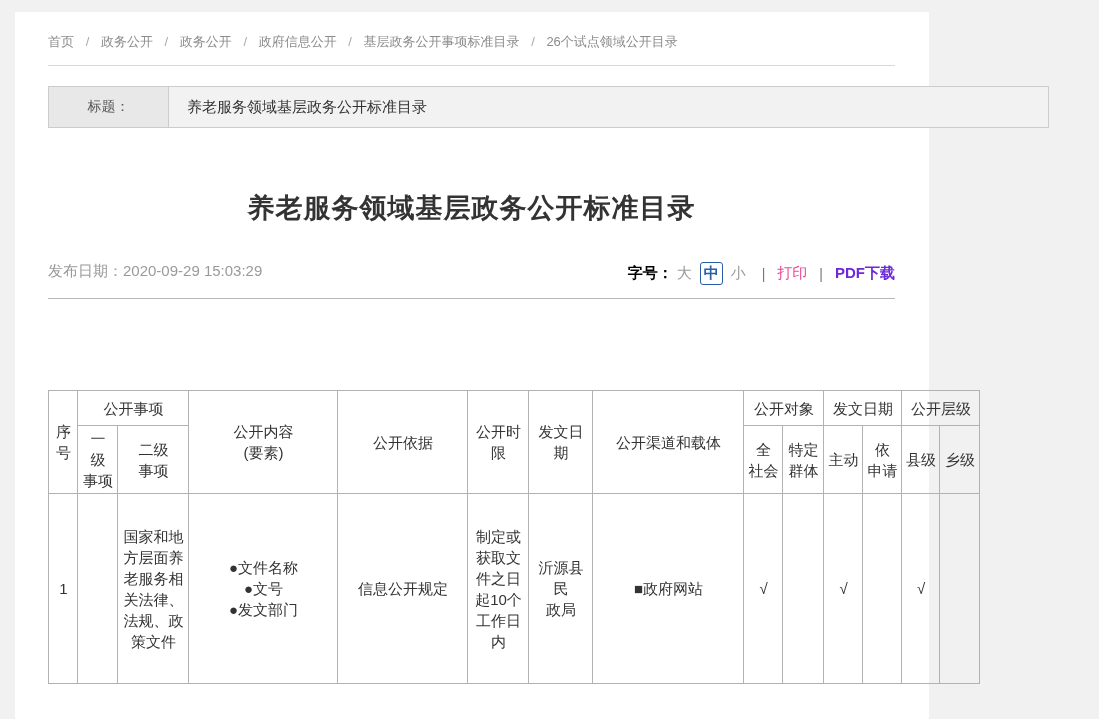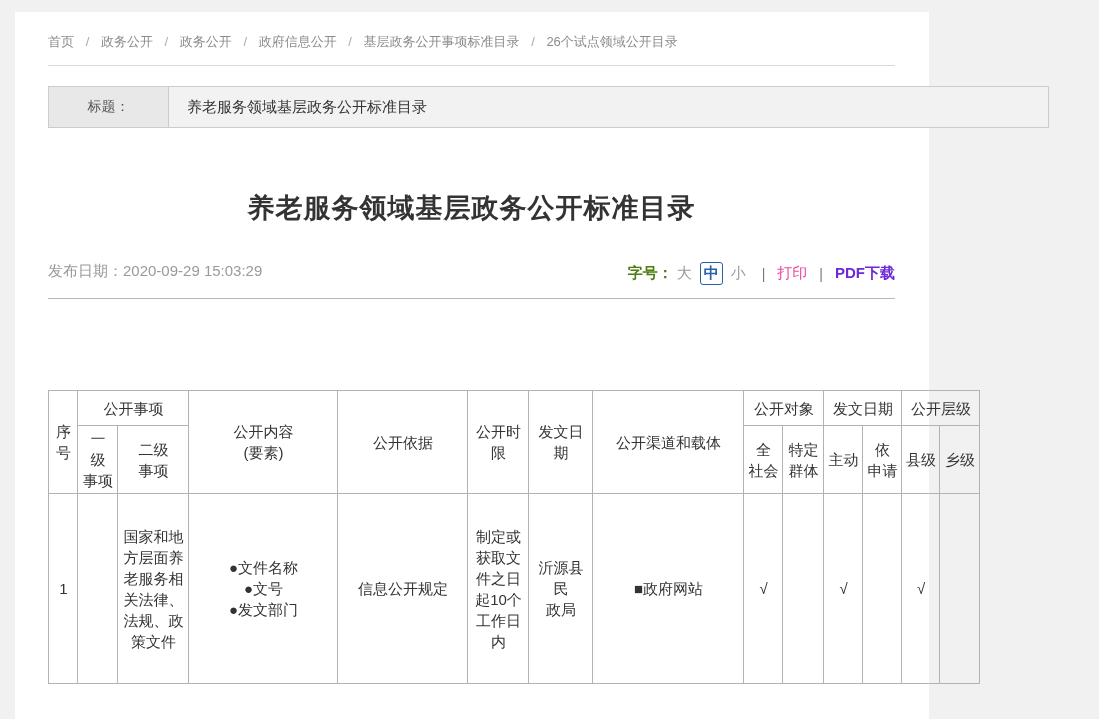--- a/index.html
+++ b/index.html
@@ -56,21 +56,21 @@
   }
   .meta-line {
     margin-top:36px;
     display:flex; justify-content:space-between; 
     padding-bottom:13px;
     border-bottom:1px solid #b7b7b7;
     font-size:15px;
   }
   .pub-date { color:#9a9a9a; font-size:15px; }
   .tools { display:flex; align-items:center; color:#999; }
-  .tools .fs-label { color:#4d7c0f; font-weight:bold; }
+  .tools .fs-label { color:#000000; font-weight:bold; }
   .tools .fs-btn { color:#999; margin:0 4px; cursor:pointer; text-decoration:none; }
   .tools .fs-btn.active {
     color:#2a5fa8; border:1px solid #2a5fa8; border-radius:3px;
     padding:1px 3px; font-weight:bold;
   }
   .tools .pipe { margin:0 12px; color:#777; font-size:14px; }
   .tools .print { color:#ec4899; cursor:pointer; text-decoration:none; }
   .tools .pdf { color:#6d28d9; font-weight:bold; cursor:pointer; text-decoration:none; }
 
   

